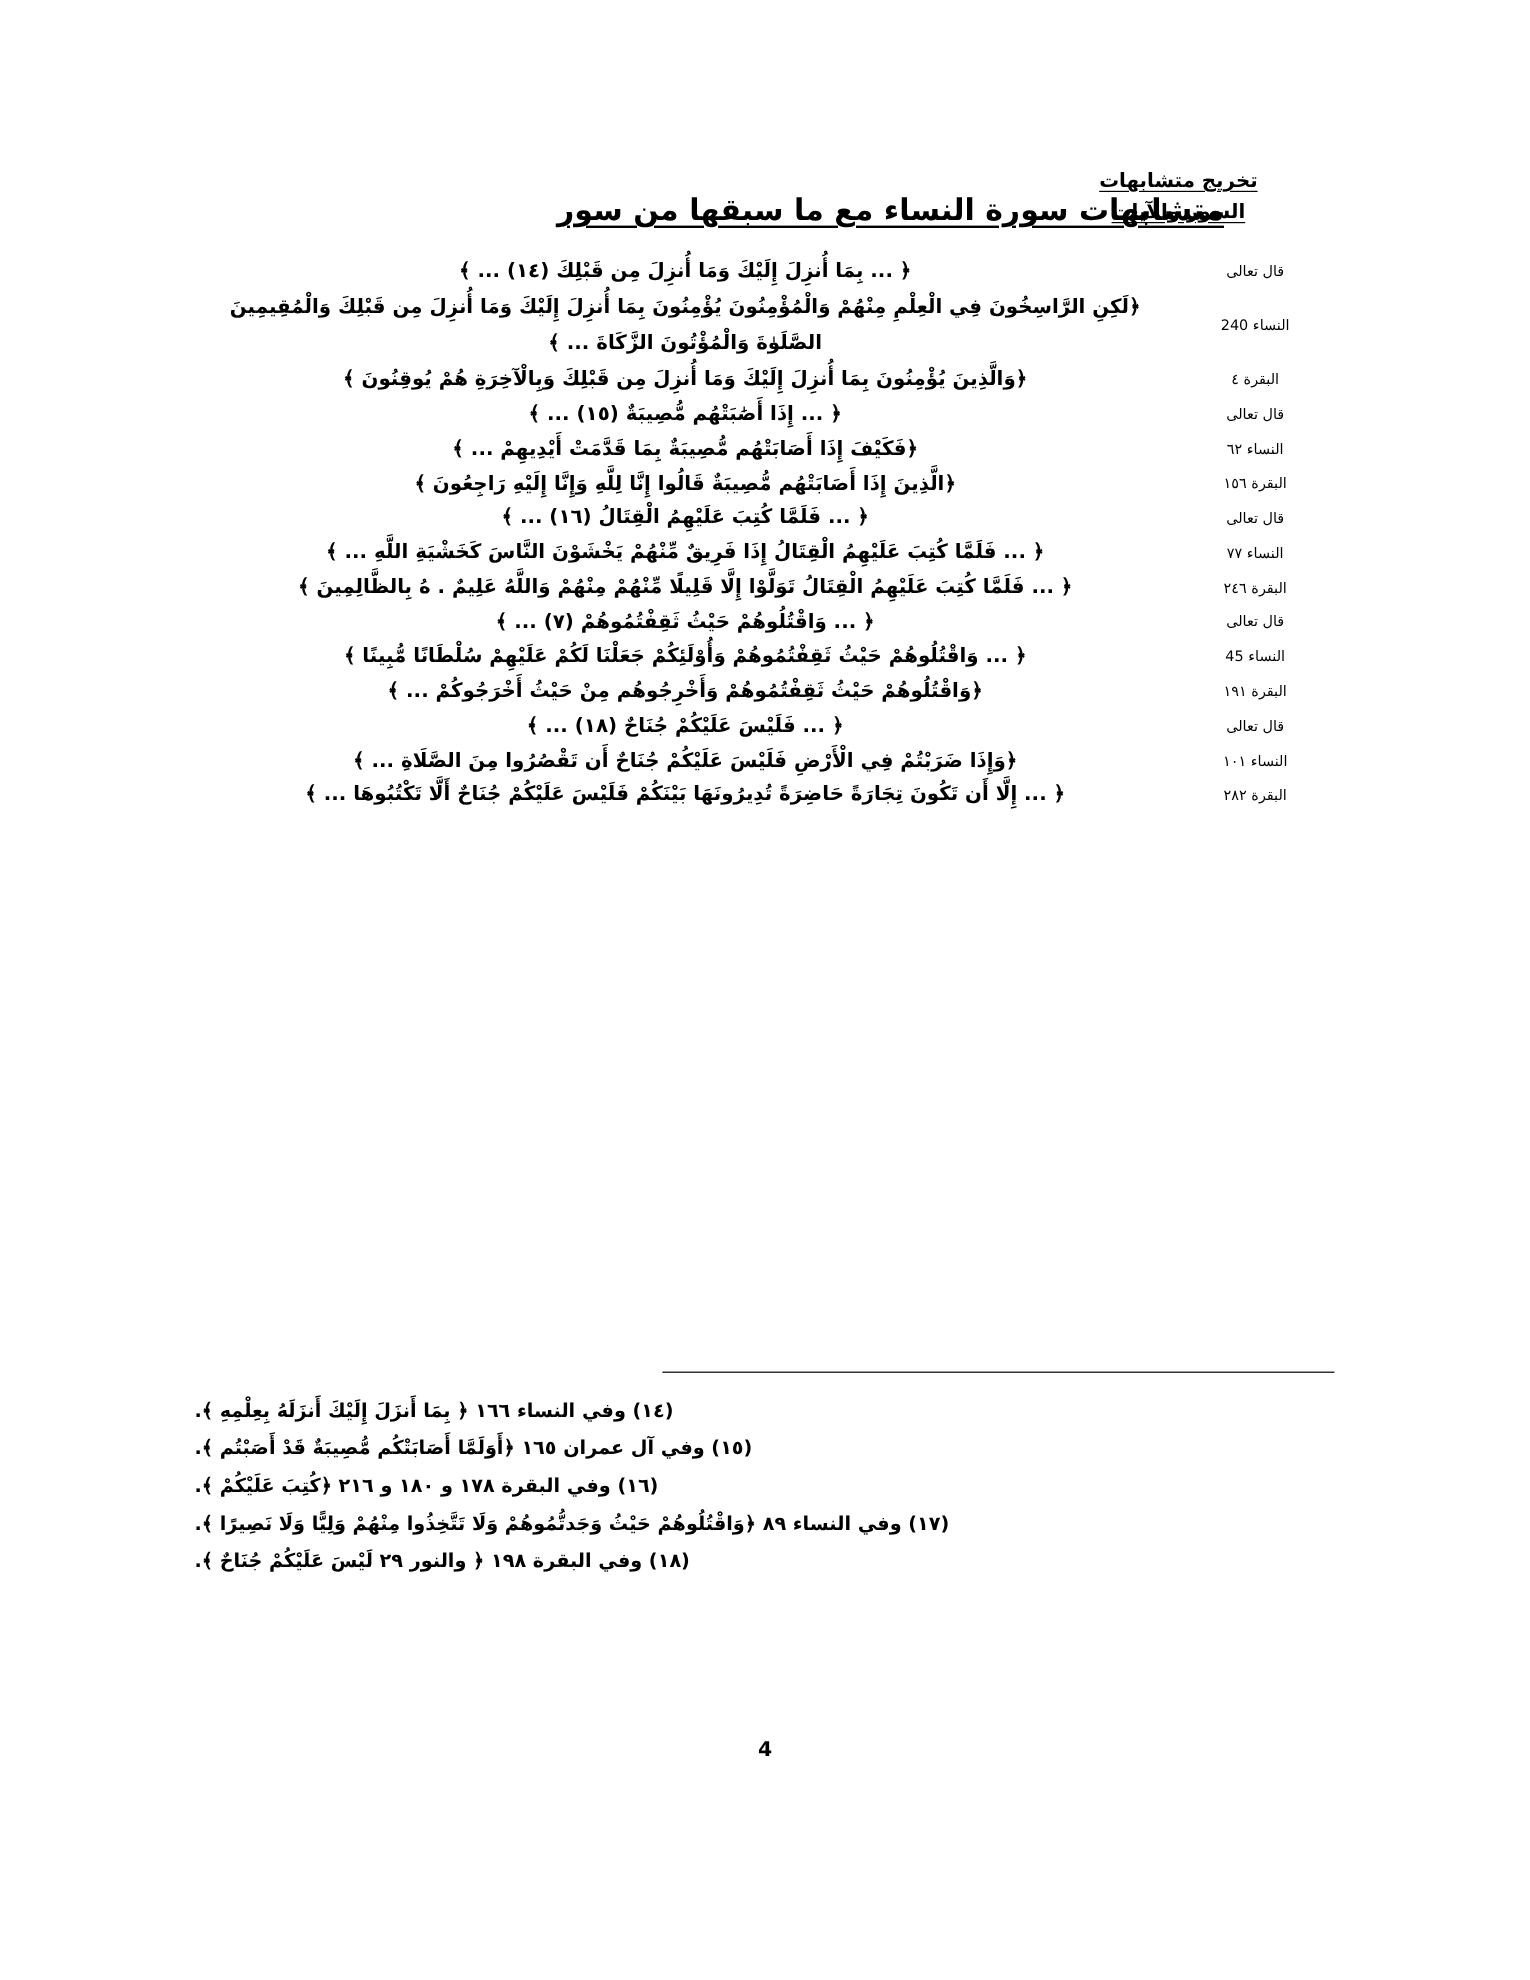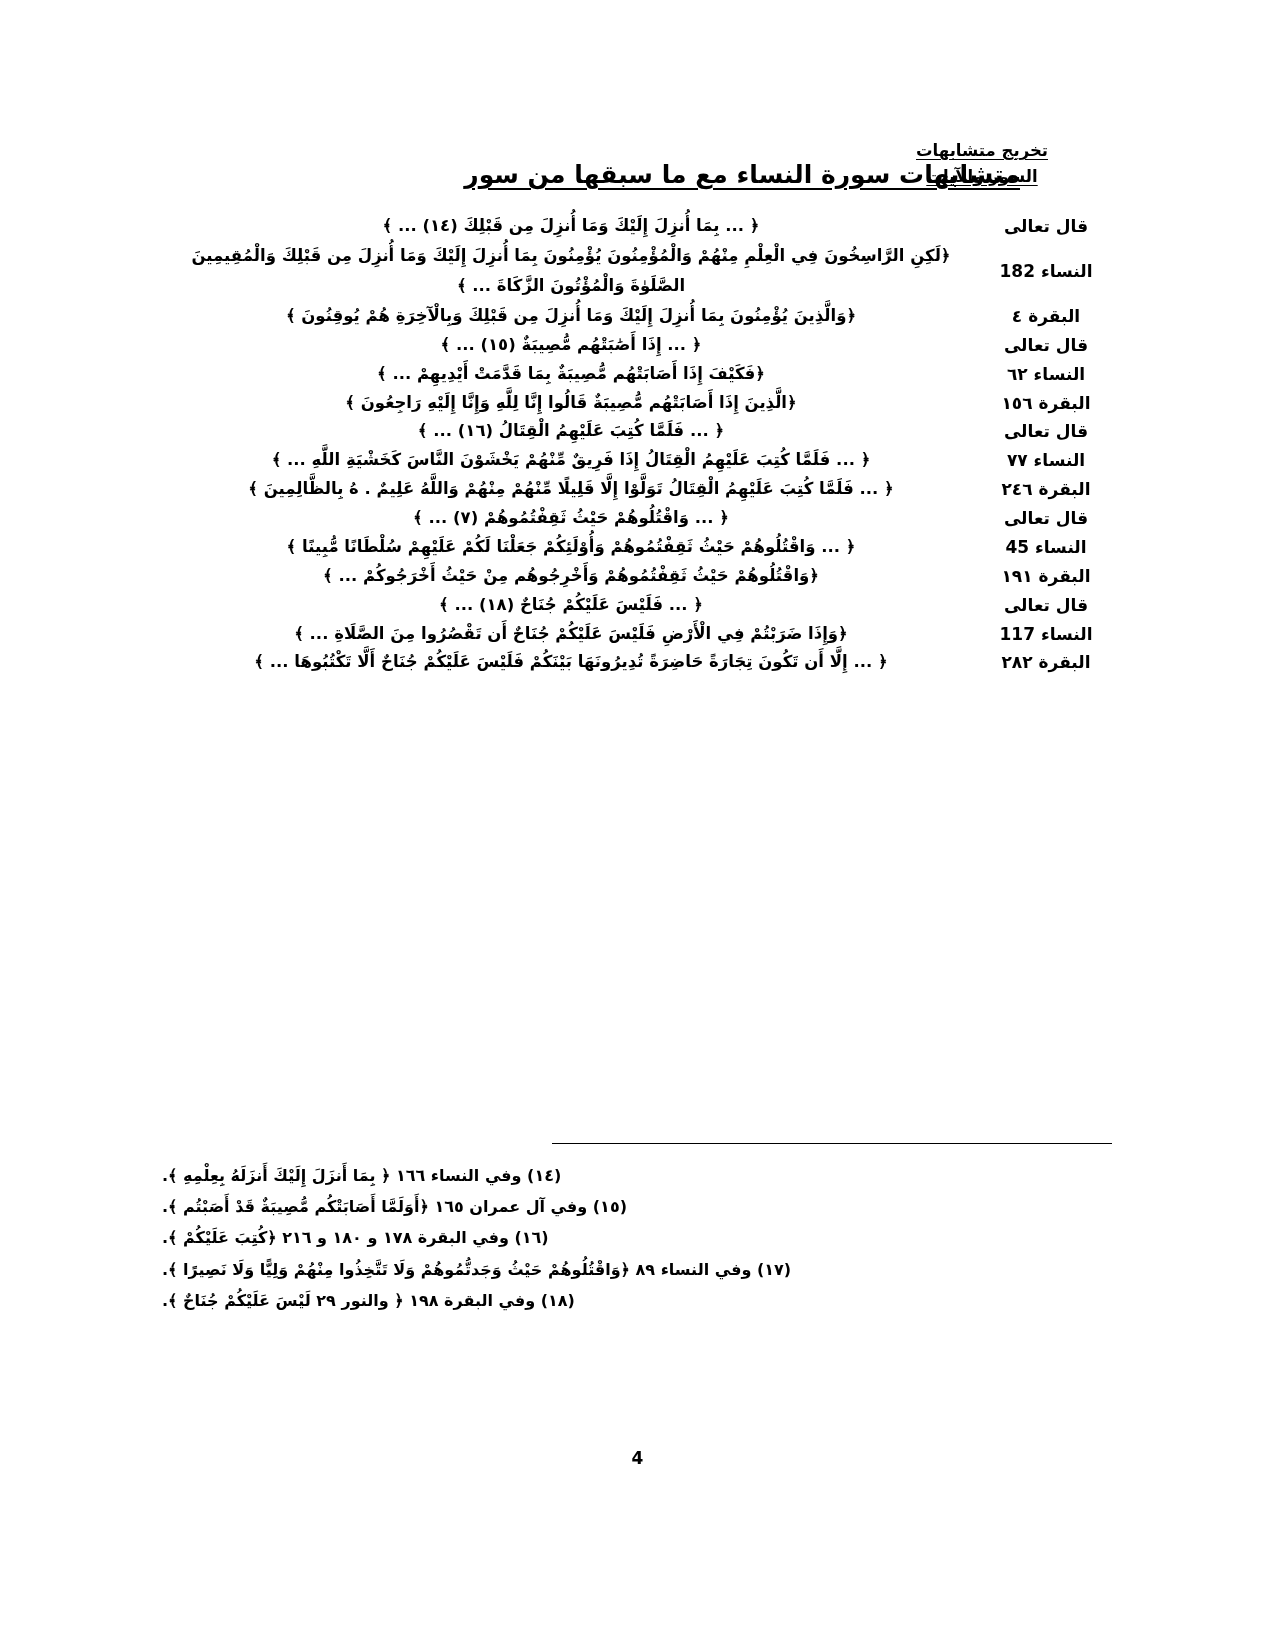--- a/index.html
+++ b/index.html
@@ -70,22 +70,22 @@
     border-collapse: collapse;
   }
   .tbl td {
     padding: 0;
     vertical-align: middle;
     border: 0;
   }
   .col-ref {
     width: 132px;
     text-align: center;
-    font-size: 17px;
-    font-weight: 700;
+    font-size: 12px;
+    font-weight: 400;
     line-height: 1.35;
     white-space: nowrap;
     padding-bottom: 2px;
   }
   .col-verse {
     text-align: center;
     font-size: 16.5px;
     line-height: 1.75;
     font-weight: 600;
     padding: 4px 6px 6px 0;
@@ -176,21 +176,21 @@
   <table class="tbl">
     <tbody>
 
       <tr>
         <td class="col-ref">قال تعالى</td>
         <td class="col-verse">﴿ ... بِمَا أُنزِلَ إِلَيْكَ وَمَا أُنزِلَ مِن قَبْلِكَ (١٤) ... ﴾</td>
       </tr>
 
 
       <tr>
-        <td class="col-ref">النساء 182</td>
+        <td class="col-ref">النساء 240</td>
         <td class="col-verse two-line">﴿لَكِنِ الرَّاسِخُونَ فِي الْعِلْمِ مِنْهُمْ وَالْمُؤْمِنُونَ يُؤْمِنُونَ بِمَا أُنزِلَ إِلَيْكَ وَمَا أُنزِلَ مِن قَبْلِكَ وَالْمُقِيمِينَ الصَّلَوٰةَ وَالْمُؤْتُونَ الزَّكَاةَ ... ﴾</td>
       </tr>
 
       <tr>
         <td class="col-ref">البقرة ٤</td>
         <td class="col-verse">﴿وَالَّذِينَ يُؤْمِنُونَ بِمَا أُنزِلَ إِلَيْكَ وَمَا أُنزِلَ مِن قَبْلِكَ وَبِالْآخِرَةِ هُمْ يُوقِنُونَ ﴾</td>
       </tr>
 
       <tr>
         <td class="col-ref">قال تعالى</td>
@@ -236,21 +236,21 @@
         <td class="col-ref">البقرة ١٩١</td>
         <td class="col-verse">﴿وَاقْتُلُوهُمْ حَيْثُ ثَقِفْتُمُوهُمْ وَأَخْرِجُوهُم مِنْ حَيْثُ أَخْرَجُوكُمْ ... ﴾</td>
       </tr>
 
       <tr>
         <td class="col-ref">قال تعالى</td>
         <td class="col-verse">﴿ ... فَلَيْسَ عَلَيْكُمْ جُنَاحٌ (١٨) ... ﴾</td>
       </tr>
 
       <tr>
-        <td class="col-ref">النساء 117</td>
+        <td class="col-ref">النساء ١٠١</td>
         <td class="col-verse">﴿وَإِذَا ضَرَبْتُمْ فِي الْأَرْضِ فَلَيْسَ عَلَيْكُمْ جُنَاحٌ أَن تَقْصُرُوا مِنَ الصَّلَاةِ ... ﴾</td>
       </tr>
 
       <tr>
         <td class="col-ref">البقرة ٢٨٢</td>
         <td class="col-verse">﴿ ... إِلَّا أَن تَكُونَ تِجَارَةً حَاضِرَةً تُدِيرُونَهَا بَيْنَكُمْ فَلَيْسَ عَلَيْكُمْ جُنَاحٌ أَلَّا تَكْتُبُوهَا ... ﴾</td>
       </tr>
 
     </tbody>
   </table>

